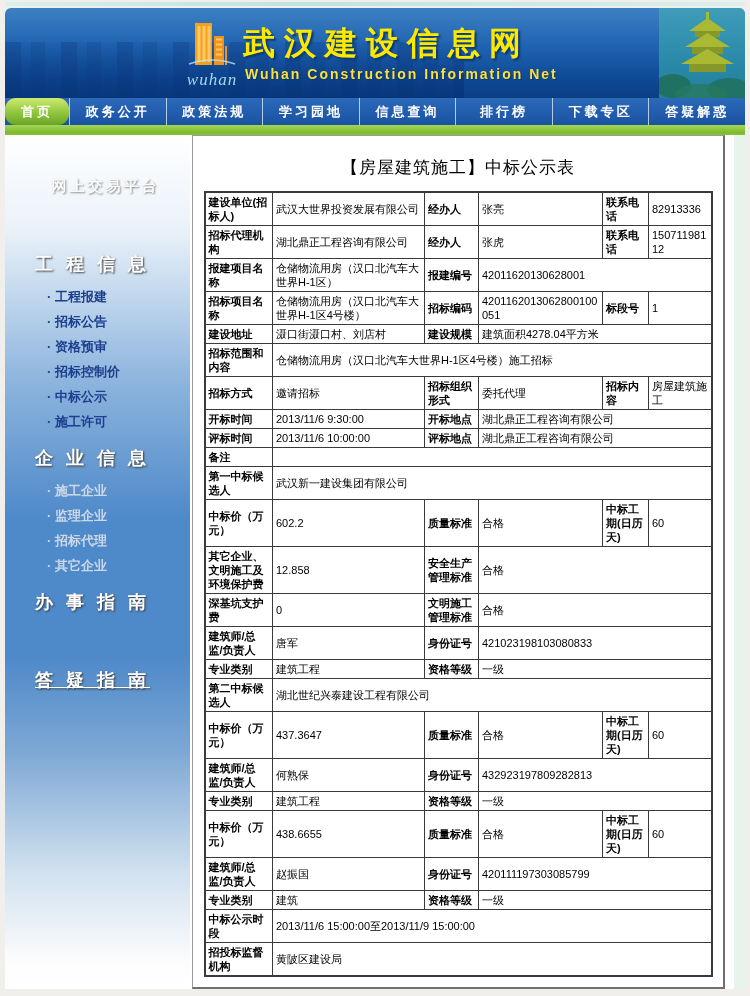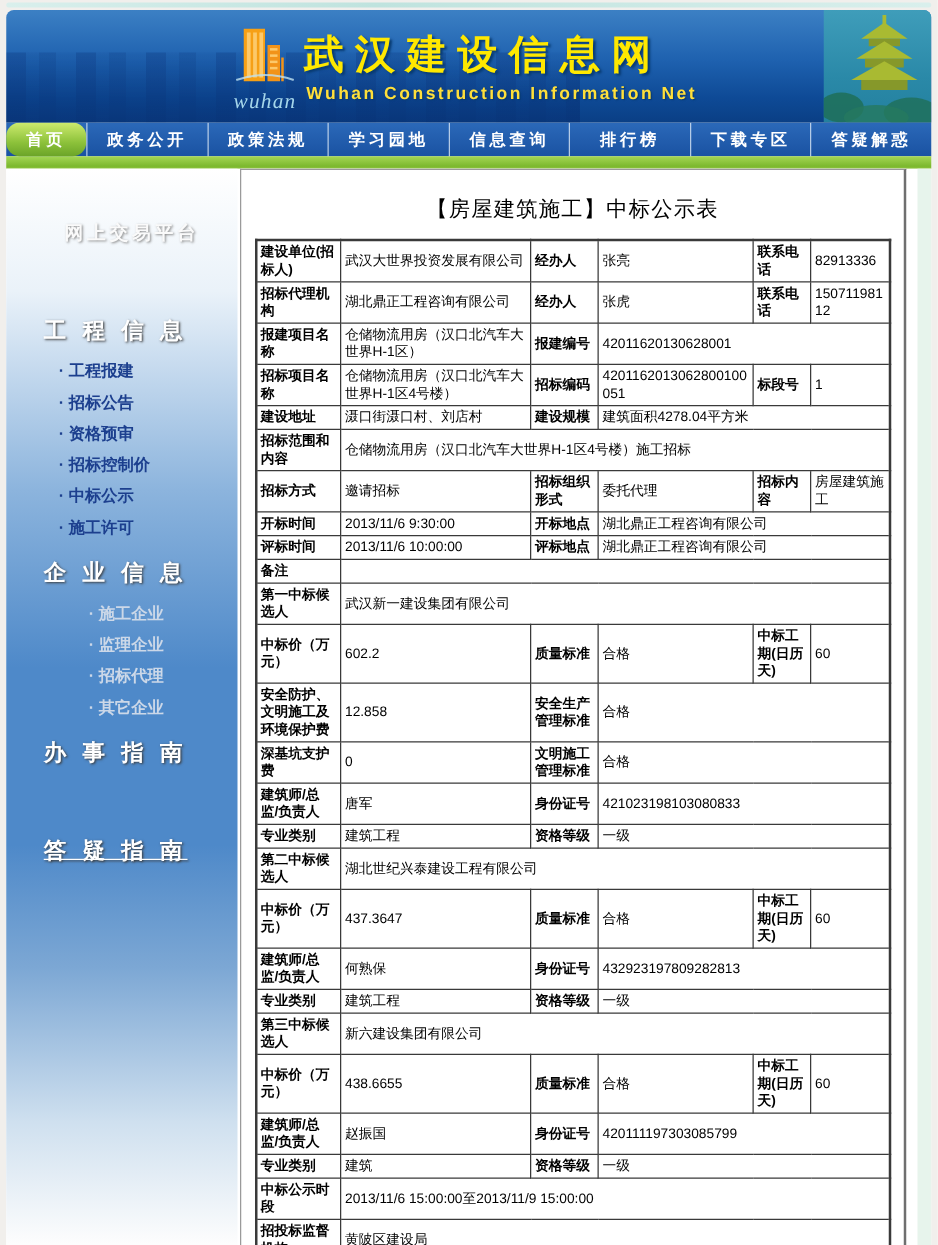--- a/index.html
+++ b/index.html
@@ -49,21 +49,21 @@
              background:linear-gradient(180deg,#ffffff 0%,#eaf2f9 11%,#8cb4dd 29%,
                         #4e89c9 45%,#4e89c9 61%,#7ca7d4 72%,#cfe0ef 86%,#fdfdfd 97%,#ffffff 100%); }
   .platform-title { text-align:center; color:#fafafa; font-size:15px; font-weight:bold;
              letter-spacing:3px; text-shadow:1px 1px 2px #8a8a8a; margin-bottom:56px;padding-left:16px; }
   .sb-section-title { color:#ffffff; font-size:18px; font-weight:bold; letter-spacing:4px;
              margin:12px 0 6px 30px; text-shadow:1px 1px 2px #3a3a3a; white-space:nowrap; }
   .sb-section-title.gap-lg { margin-top:54px;text-decoration:underline; }
   .sb-items { margin:8px 0 10px 42px; }
   .sb-item { color:#1c3f8e; font-size:13px; font-weight:bold; line-height:25px;
              cursor:pointer; white-space:nowrap; }
-  .sb-items.muted .sb-item { color:#ccd8e8;margin-left:24px; }
+  .sb-items.muted .sb-item { color:#ccd8e8; }
 
   
   .content-panel { flex:0 0 533px; margin-left:2px; background:#fff;
              border:1px solid #9a9a9a; border-right:2px solid #6f6f6f;
              border-bottom:2px solid #6f6f6f; padding:20px 5px 10px 5px; }
   .table-title { text-align:center; font-size:17px; color:#000; margin-bottom:12px;
              letter-spacing:1px; }
   table.bid { border-collapse:collapse; border:2px solid #3a3a3a; margin:0 auto;
              table-layout:fixed; width:507px; }
   table.bid td { border:1px solid #3a3a3a; font-size:11px; line-height:14px;
@@ -231,21 +231,21 @@
             </tr>
             <tr>
               <td class="cell-label">中标价（万元）</td>
               <td class="cell-value">602.2</td>
               <td class="cell-label">质量标准</td>
               <td class="cell-value">合格</td>
               <td class="cell-label">中标工期(日历天)</td>
               <td class="cell-value">60</td>
             </tr>
             <tr>
-              <td class="cell-label">安全防护、文明施工及环境保护费</td>
+              <td class="cell-label">其它企业、文明施工及环境保护费</td>
               <td class="cell-value">12.858</td>
               <td class="cell-label">安全生产管理标准</td>
               <td colspan="3" class="cell-value">合格</td>
             </tr>
             <tr>
               <td class="cell-label">深基坑支护费</td>
               <td class="cell-value">0</td>
               <td class="cell-label">文明施工管理标准</td>
               <td colspan="3" class="cell-value">合格</td>
             </tr>
@@ -279,24 +279,20 @@
               <td class="cell-label">身份证号</td>
               <td colspan="3" class="cell-value">432923197809282813</td>
             </tr>
             <tr>
               <td class="cell-label">专业类别</td>
               <td class="cell-value">建筑工程</td>
               <td class="cell-label">资格等级</td>
               <td colspan="3" class="cell-value">一级</td>
             </tr>
             <tr>
-              <td class="cell-label">第三中标候选人</td>
-              <td colspan="5" class="cell-value">新六建设集团有限公司</td>
-            </tr>
-            <tr>
               <td class="cell-label">中标价（万元）</td>
               <td class="cell-value">438.6655</td>
               <td class="cell-label">质量标准</td>
               <td class="cell-value">合格</td>
               <td class="cell-label">中标工期(日历天)</td>
               <td class="cell-value">60</td>
             </tr>
             <tr>
               <td class="cell-label">建筑师/总监/负责人</td>
               <td class="cell-value">赵振国</td>

